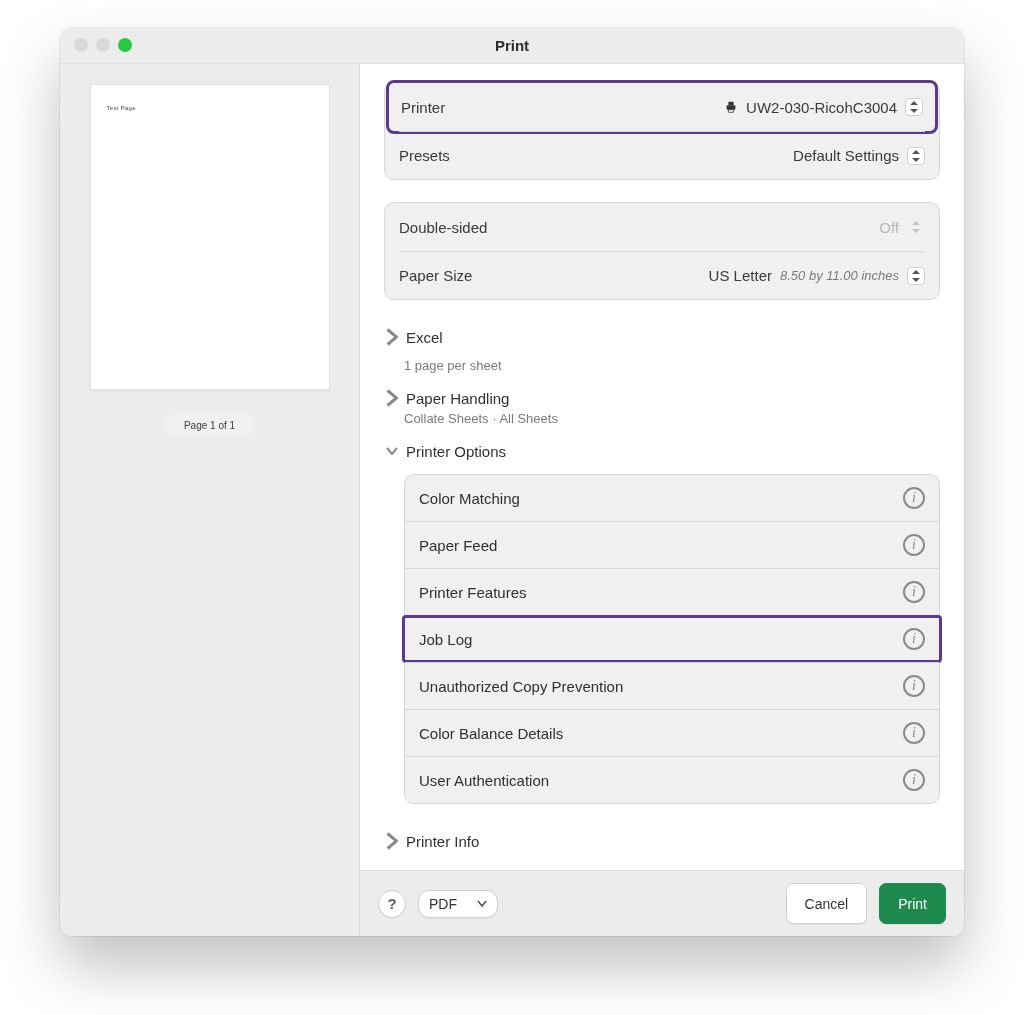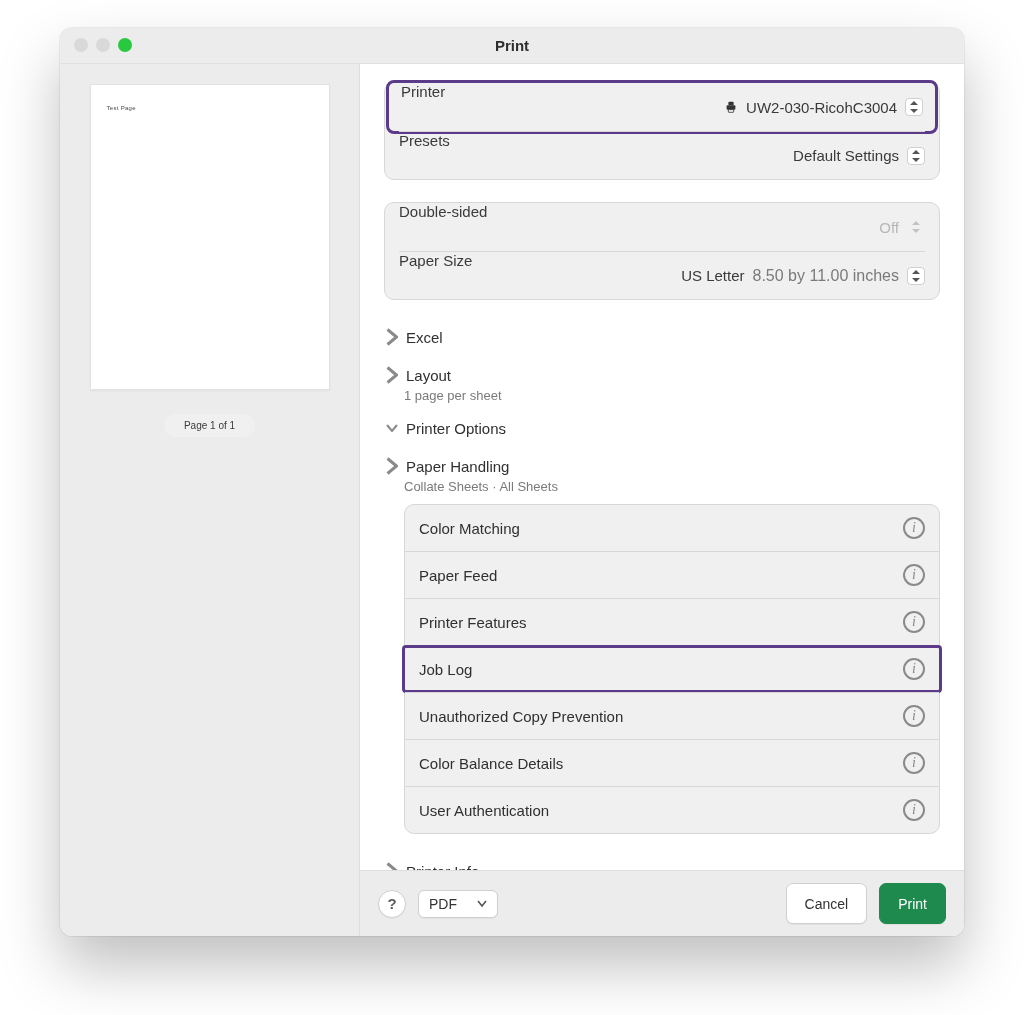--- a/index.html
+++ b/index.html
@@ -69,28 +69,28 @@
 
   .right { flex:1; background: #ffffff; display:flex; flex-direction:column; min-width:0; }
   .right-scroll { flex:1; overflow-y:auto; padding:18px 24px 12px 24px; background: #ffffff; }
 
   
   .group {
     background: var(--card-bg); border:1px solid var(--card-border);
     border-radius:10px; padding:0 14px; margin-bottom:22px;
   }
   .row {
-    display:flex; justify-content:space-between;
+    display:flex; align-items:center; justify-content:space-between;
     min-height:48px; border-top:1px solid var(--card-border);
   }
   .row:first-child { border-top:none; }
   .row .label { font-size:15px; color:#3a3a3a; }
   .row .value { display:flex; align-items:center; gap:8px; color:#3a3a3a; }
   .value.disabled { color: var(--text-disabled); }
-  .subtext { color: var(--text-muted); font-size:16px; }
+  .subtext { color: var(--text-muted); font-size:13px;font-style:italic; }
 
   .selector {
     display:inline-flex; align-items:center; justify-content:center;
     width:18px; height:18px; border-radius:4px;
   }
   .selector.active { background:#fff; border:1px solid #cfcfcf; }
   .selector svg { width:10px; height:12px; }
   .printer-icon { width:14px; height:14px; display:inline-block; }
 
   .highlight-ring {
@@ -139,21 +139,21 @@
     border-top:1px solid var(--panel-border);
     background: var(--window-bg);
     padding:12px 18px; display:flex; align-items:center; gap:12px;
   }
   .help-btn {
     width:28px; height:28px; border-radius:50%; border:1px solid #cfcfcf; background:#fff;
     display:flex; align-items:center; justify-content:center; font-weight:600; color:#5c5c5c;
     box-shadow:0 1px 0 rgba(0,0,0,.04);
   }
   .pdf-dd {
-    height:28px; padding:0 10px; border-radius:6px; border:1px solid #cfcfcf; background:#fff;
+    height:28px; padding:0 10px; border-radius:11px; border:1px solid #cfcfcf; background:#fff;
     display:flex; align-items:center; gap:20px; color:#333; font-size:14px;
     box-shadow:0 1px 0 rgba(0,0,0,.04);
   }
   .spacer { flex:1; }
   .btn {
     height:41px; padding:0 18px; border-radius:7px; font-size:14px; font-weight:500;
     border:1px solid #cfcfcf; background: var(--white-btn); color:#333;
     box-shadow:0 1px 0 rgba(0,0,0,.05);
   }
   .btn.primary {
@@ -255,52 +255,44 @@
               <span class="chev">
                   <svg viewBox="0 0 8 12">
                     <path d="M1 1 L7 6 L1 11" fill="none" stroke="#8a8a8a" stroke-width="2"></path>
                   </svg>
                 </span>
               <span class="title2">Excel</span>
             </div>
           </div>
 
           <div class="section">
+            <div class="sec-sub">1 page per sheet</div>
+          </div>
+
+          <div class="section">
             <div class="sec-head">
               <span class="chev">
                   <svg viewBox="0 0 8 12">
                     <path d="M1 1 L7 6 L1 11" fill="none" stroke="#8a8a8a" stroke-width="2"></path>
                   </svg>
                 </span>
-              <span class="title2">Layout</span>
-            </div>
-            <div class="sec-sub">1 page per sheet</div>
+              <span class="title2">Paper Handling</span>
+            </div>
+            <div class="sec-sub">Collate Sheets · All Sheets</div>
           </div>
 
           <div class="section">
             <div class="sec-head">
               <span class="chev">
                   <svg viewBox="0 0 12 8">
                     <path d="M1 1 L6 7 L11 1" fill="none" stroke="#8a8a8a" stroke-width="2"></path>
                   </svg>
                 </span>
               <span class="title2">Printer Options</span>
             </div>
-          </div>
-
-          <div class="section">
-            <div class="sec-head">
-              <span class="chev">
-                  <svg viewBox="0 0 8 12">
-                    <path d="M1 1 L7 6 L1 11" fill="none" stroke="#8a8a8a" stroke-width="2"></path>
-                  </svg>
-                </span>
-              <span class="title2">Paper Handling</span>
-            </div>
-            <div class="sec-sub">Collate Sheets · All Sheets</div>
           </div>
 
           <div class="opt-list" id="opt-list">
               <div class="opt">
                 <span class="name">Color Matching</span>
                 <span class="info-btn">i</span>
               </div>
               <div class="opt">
                 <span class="name">Paper Feed</span>
                 <span class="info-btn">i</span>

